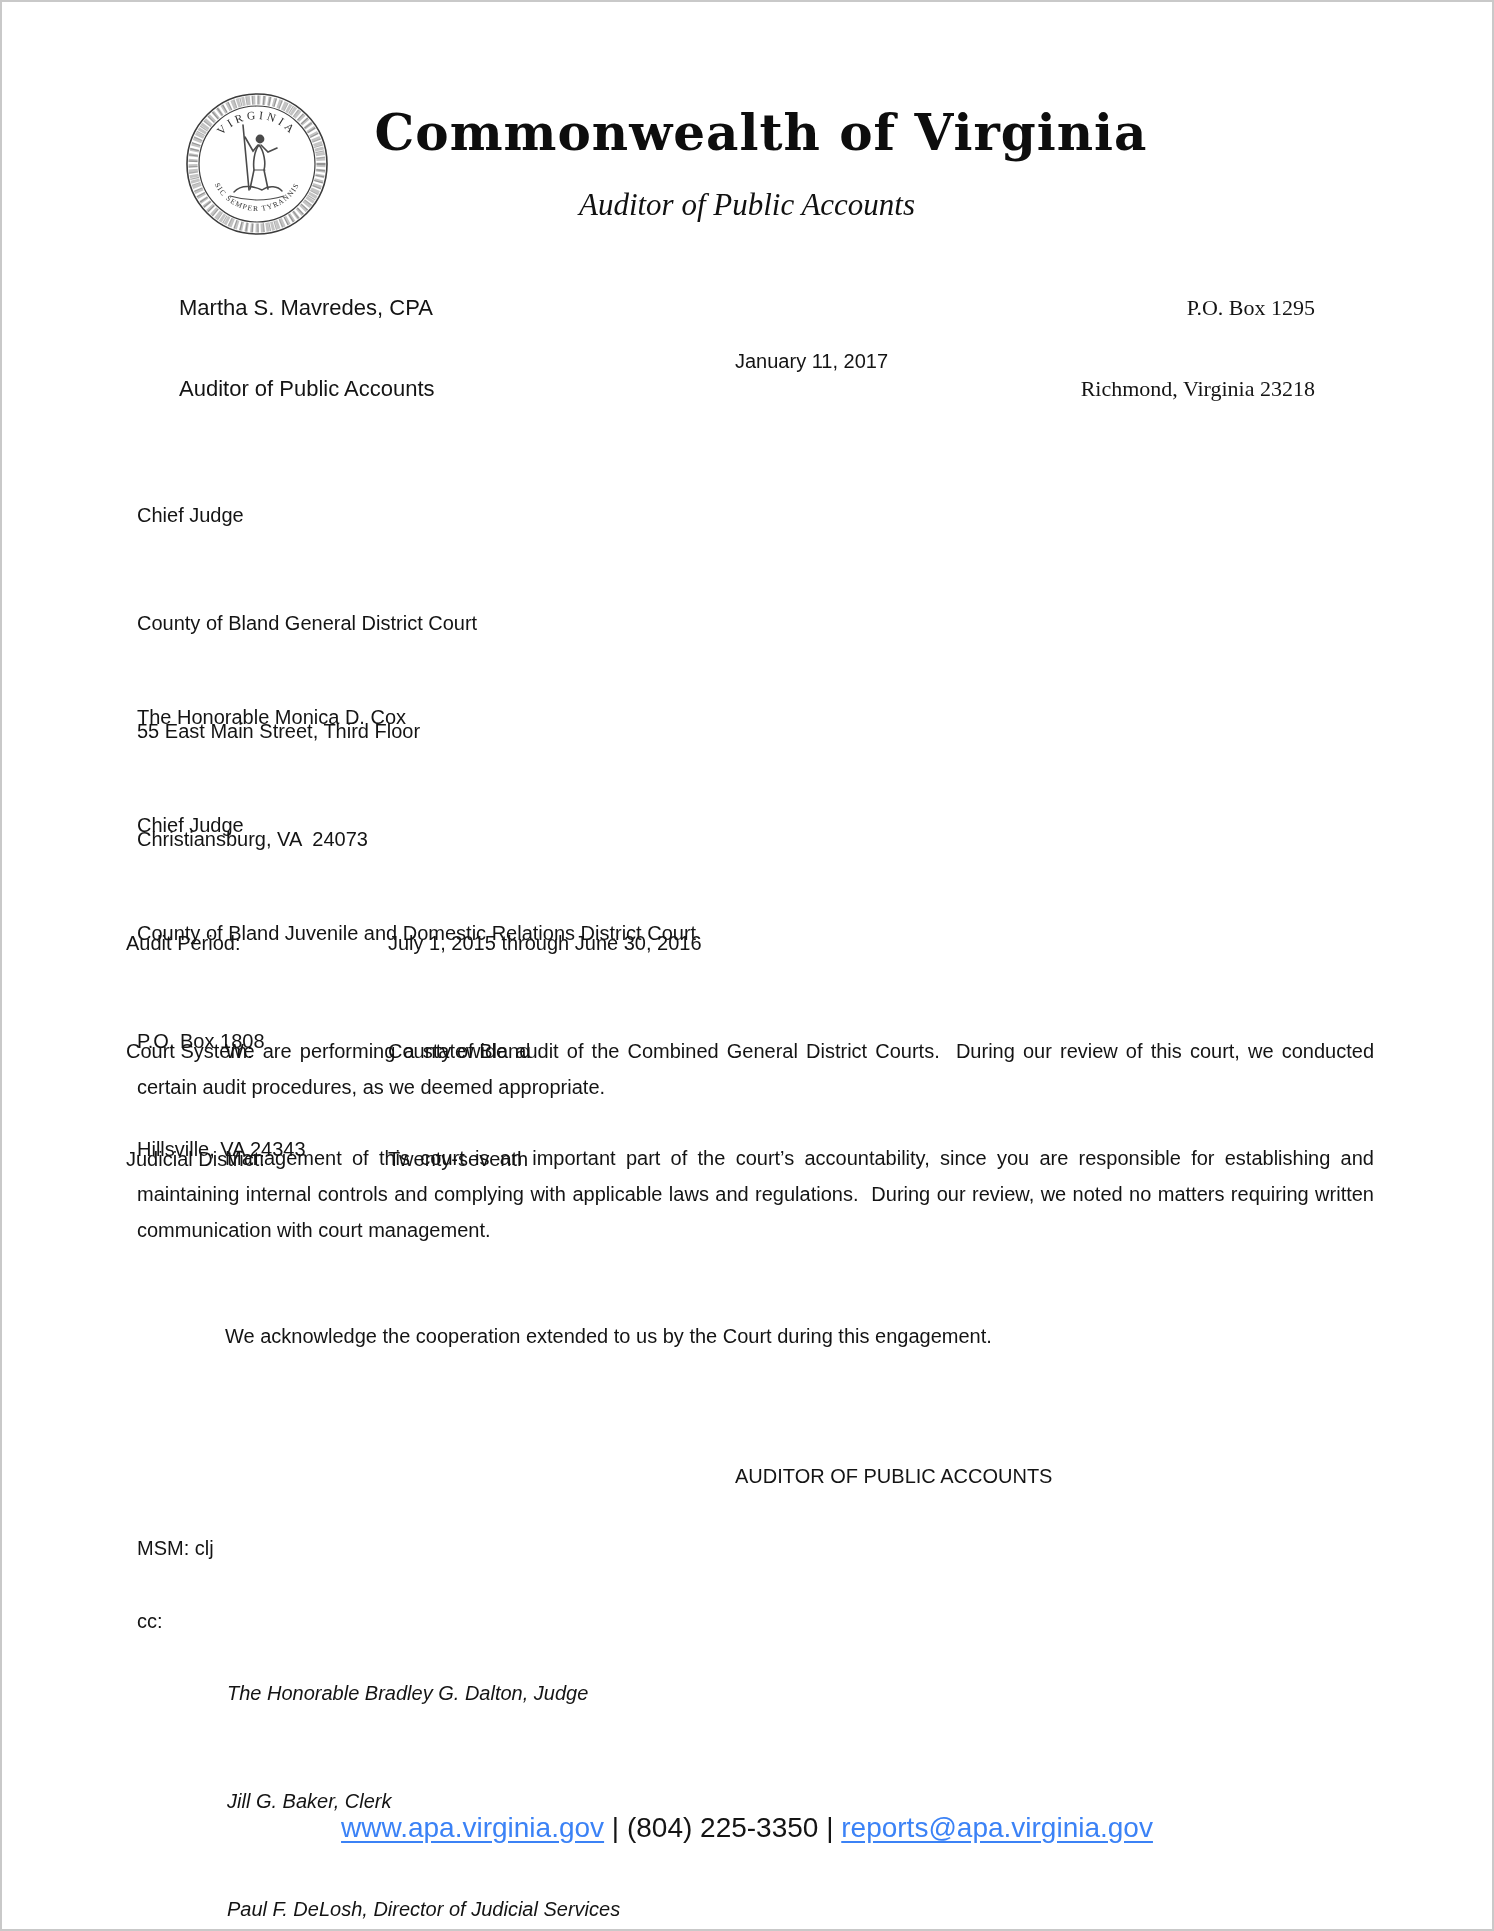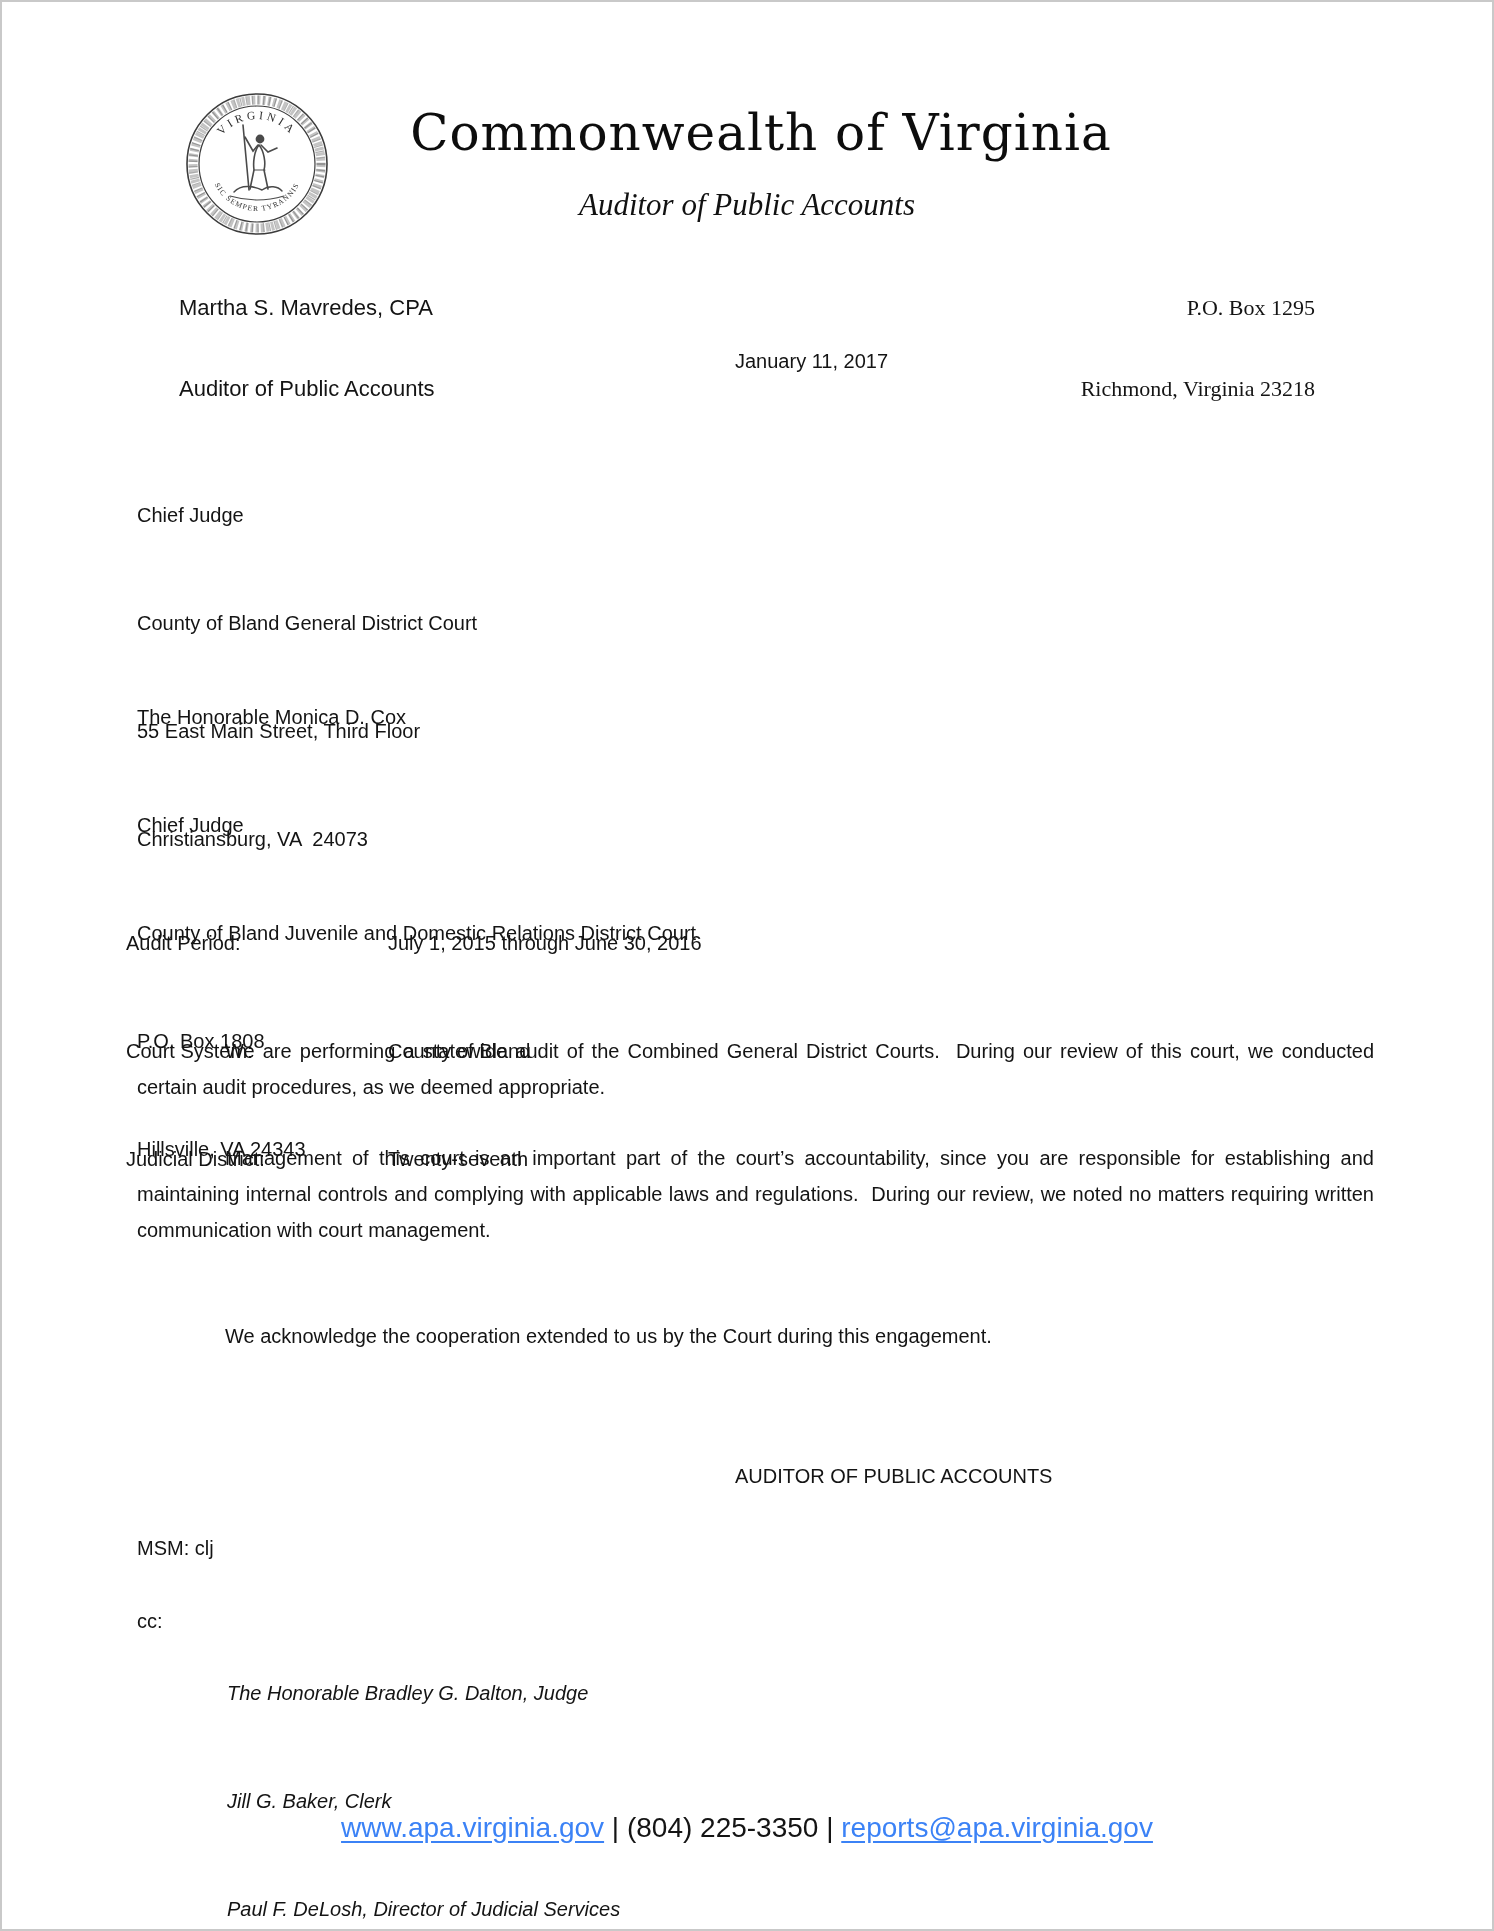--- a/index.html
+++ b/index.html
@@ -19,21 +19,21 @@
     color: #141414;
   }
   .abs { position: absolute; }
 
   
   .seal { left: 182px; top: 89px; width: 146px; height: 146px; }
   .agency-title {
     left: 0; right: 0; top: 103px;
     text-align: center;
     font-family: "DejaVu Serif", serif;
-    font-weight: 400;
+    font-weight: 700;
     font-size: 50px;
     line-height: 56px;
     letter-spacing: 1px;
     color: #0d0d0d;
     white-space: pre-wrap;
     margin-left: 28px;
   }
   .agency-subtitle {
     left: 0; right: 0; top: 186px;
     text-align: center;

